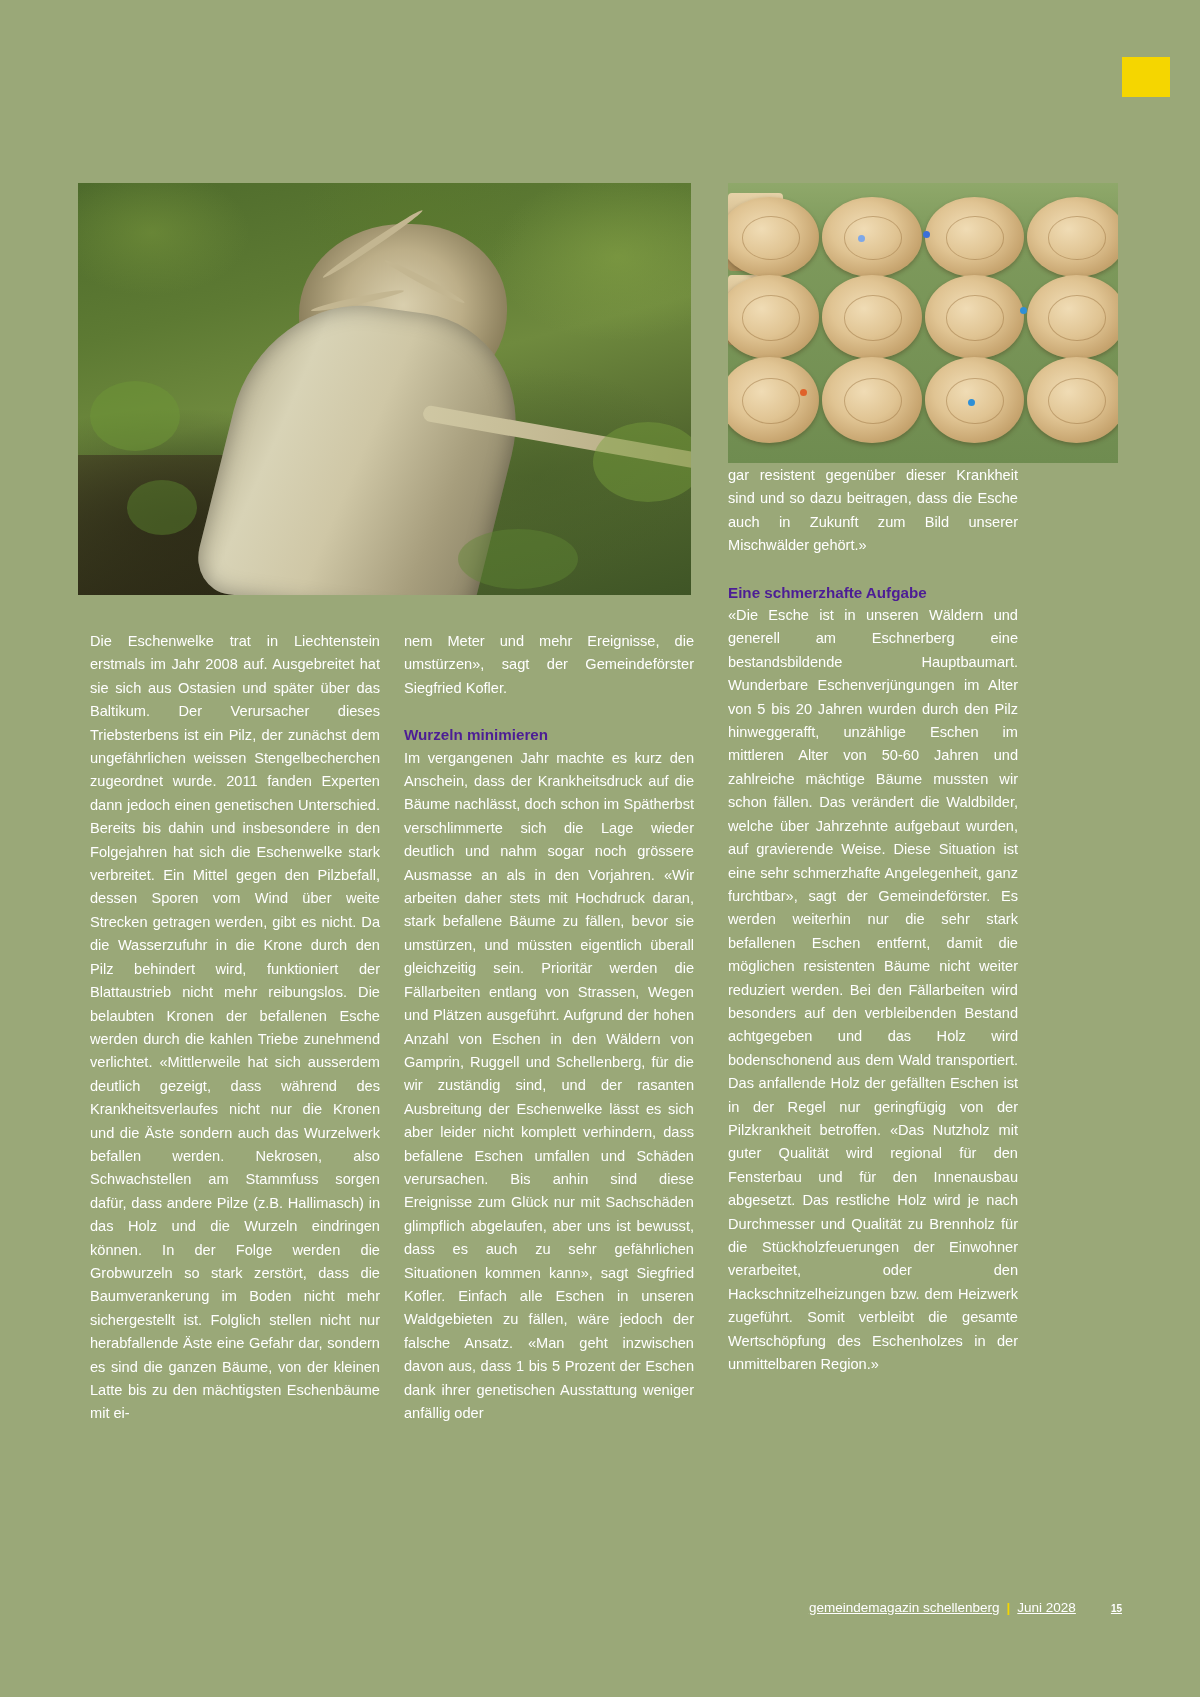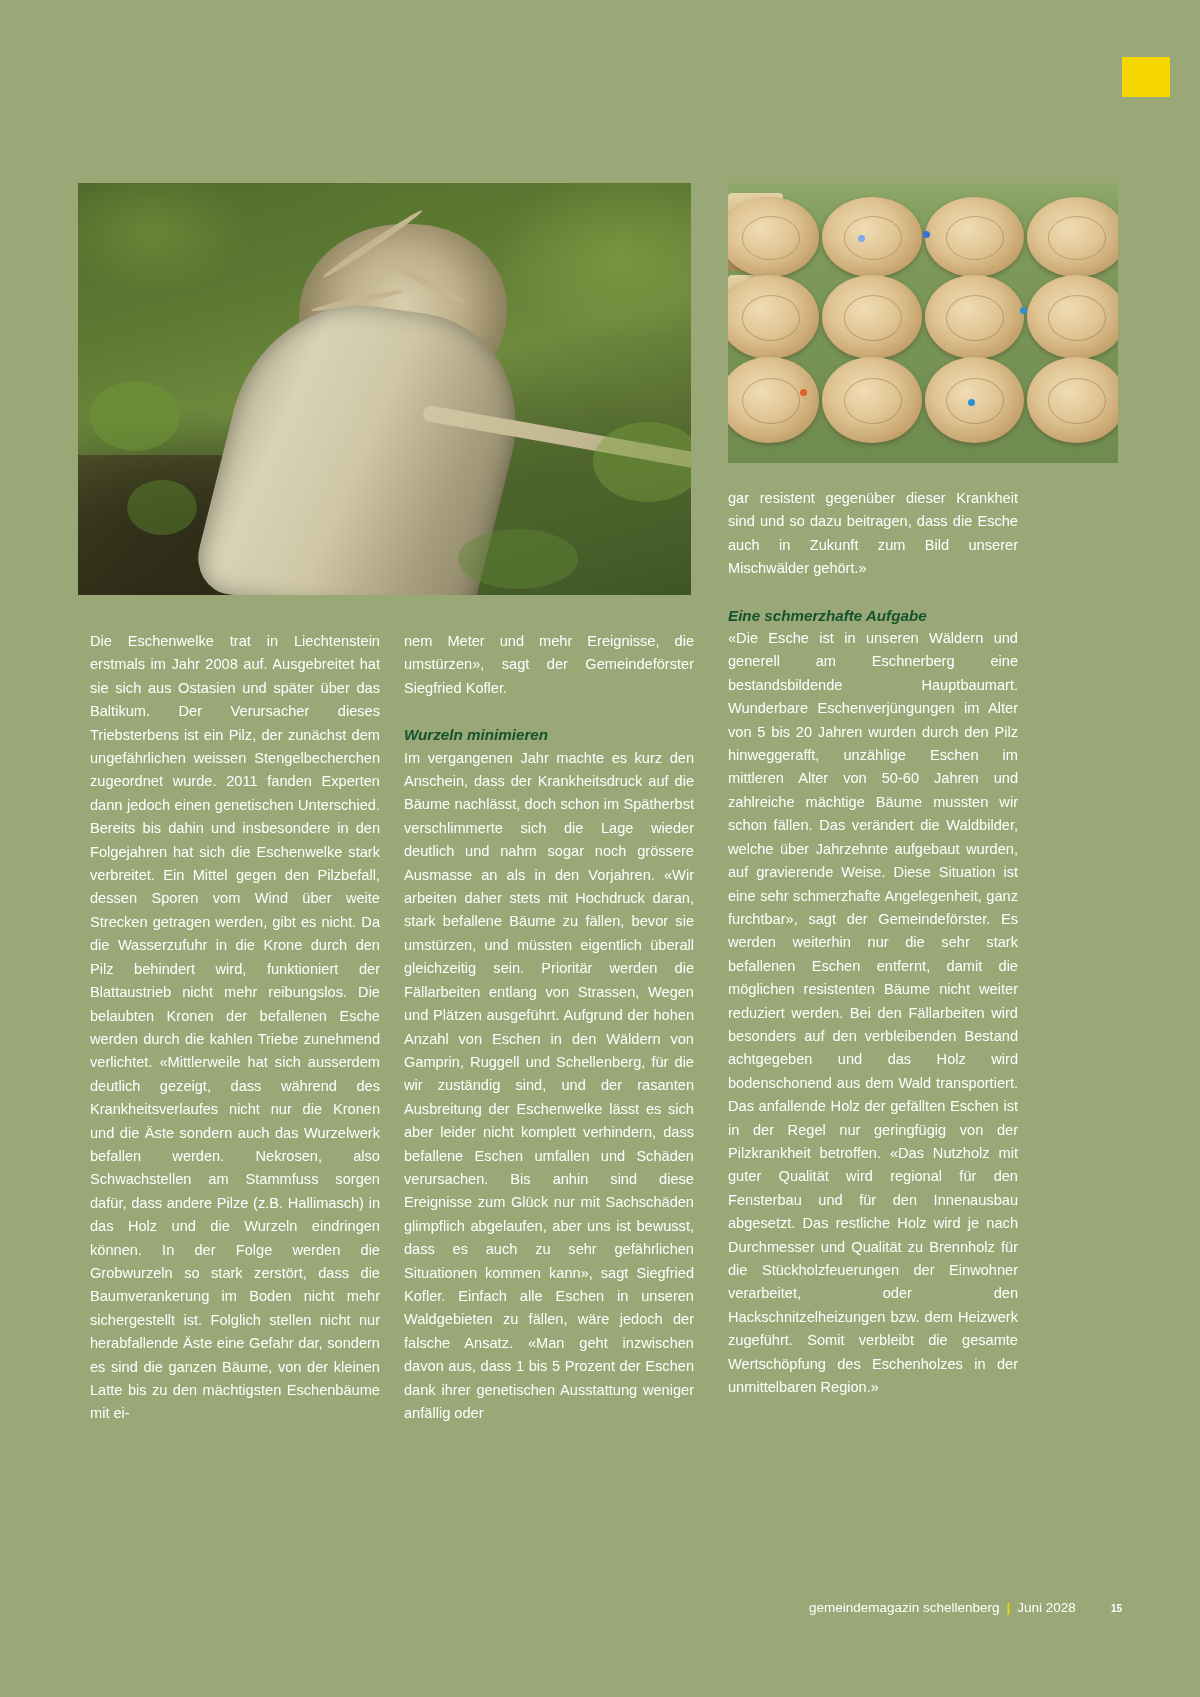--- a/index.html
+++ b/index.html
@@ -163,42 +163,42 @@
     font-size: 14.6px;
     line-height: 23.4px;
     color: #ffffff;
     text-align: justify;
     text-justify: inter-word;
     hyphens: manual;
   }
   .col p { margin: 0; }
   .col-1 { left: 90px; }
   .col-2 { left: 404px; }
-  .col-3 { left: 728px; top: 487px; width: 290px; }
+  .col-3 { left: 728px; top: 464px; width: 290px; }
 
   h3.subhead {
     font-size: 15.2px;
     line-height: 23.4px;
     font-weight: bold;
     margin: 23px 0 0 0;
-    color: #14532d;
+    color: #4c1d95;
     text-align: left;
-    font-style: italic;
   }
 
   
   .footer {
     position: absolute;
     right: 78px;
     bottom: 82px;
     font-size: 13.5px;
     color: #ffffff;
     display: flex;
     align-items: baseline;
     gap: 7px;
+    text-decoration: underline;
   }
   .footer .sep {
     color: #f5d600;
     font-weight: bold;
   }
   .footer .pageno {
     font-weight: bold;
     font-size: 10px;
     margin-left: 28px;
   }

